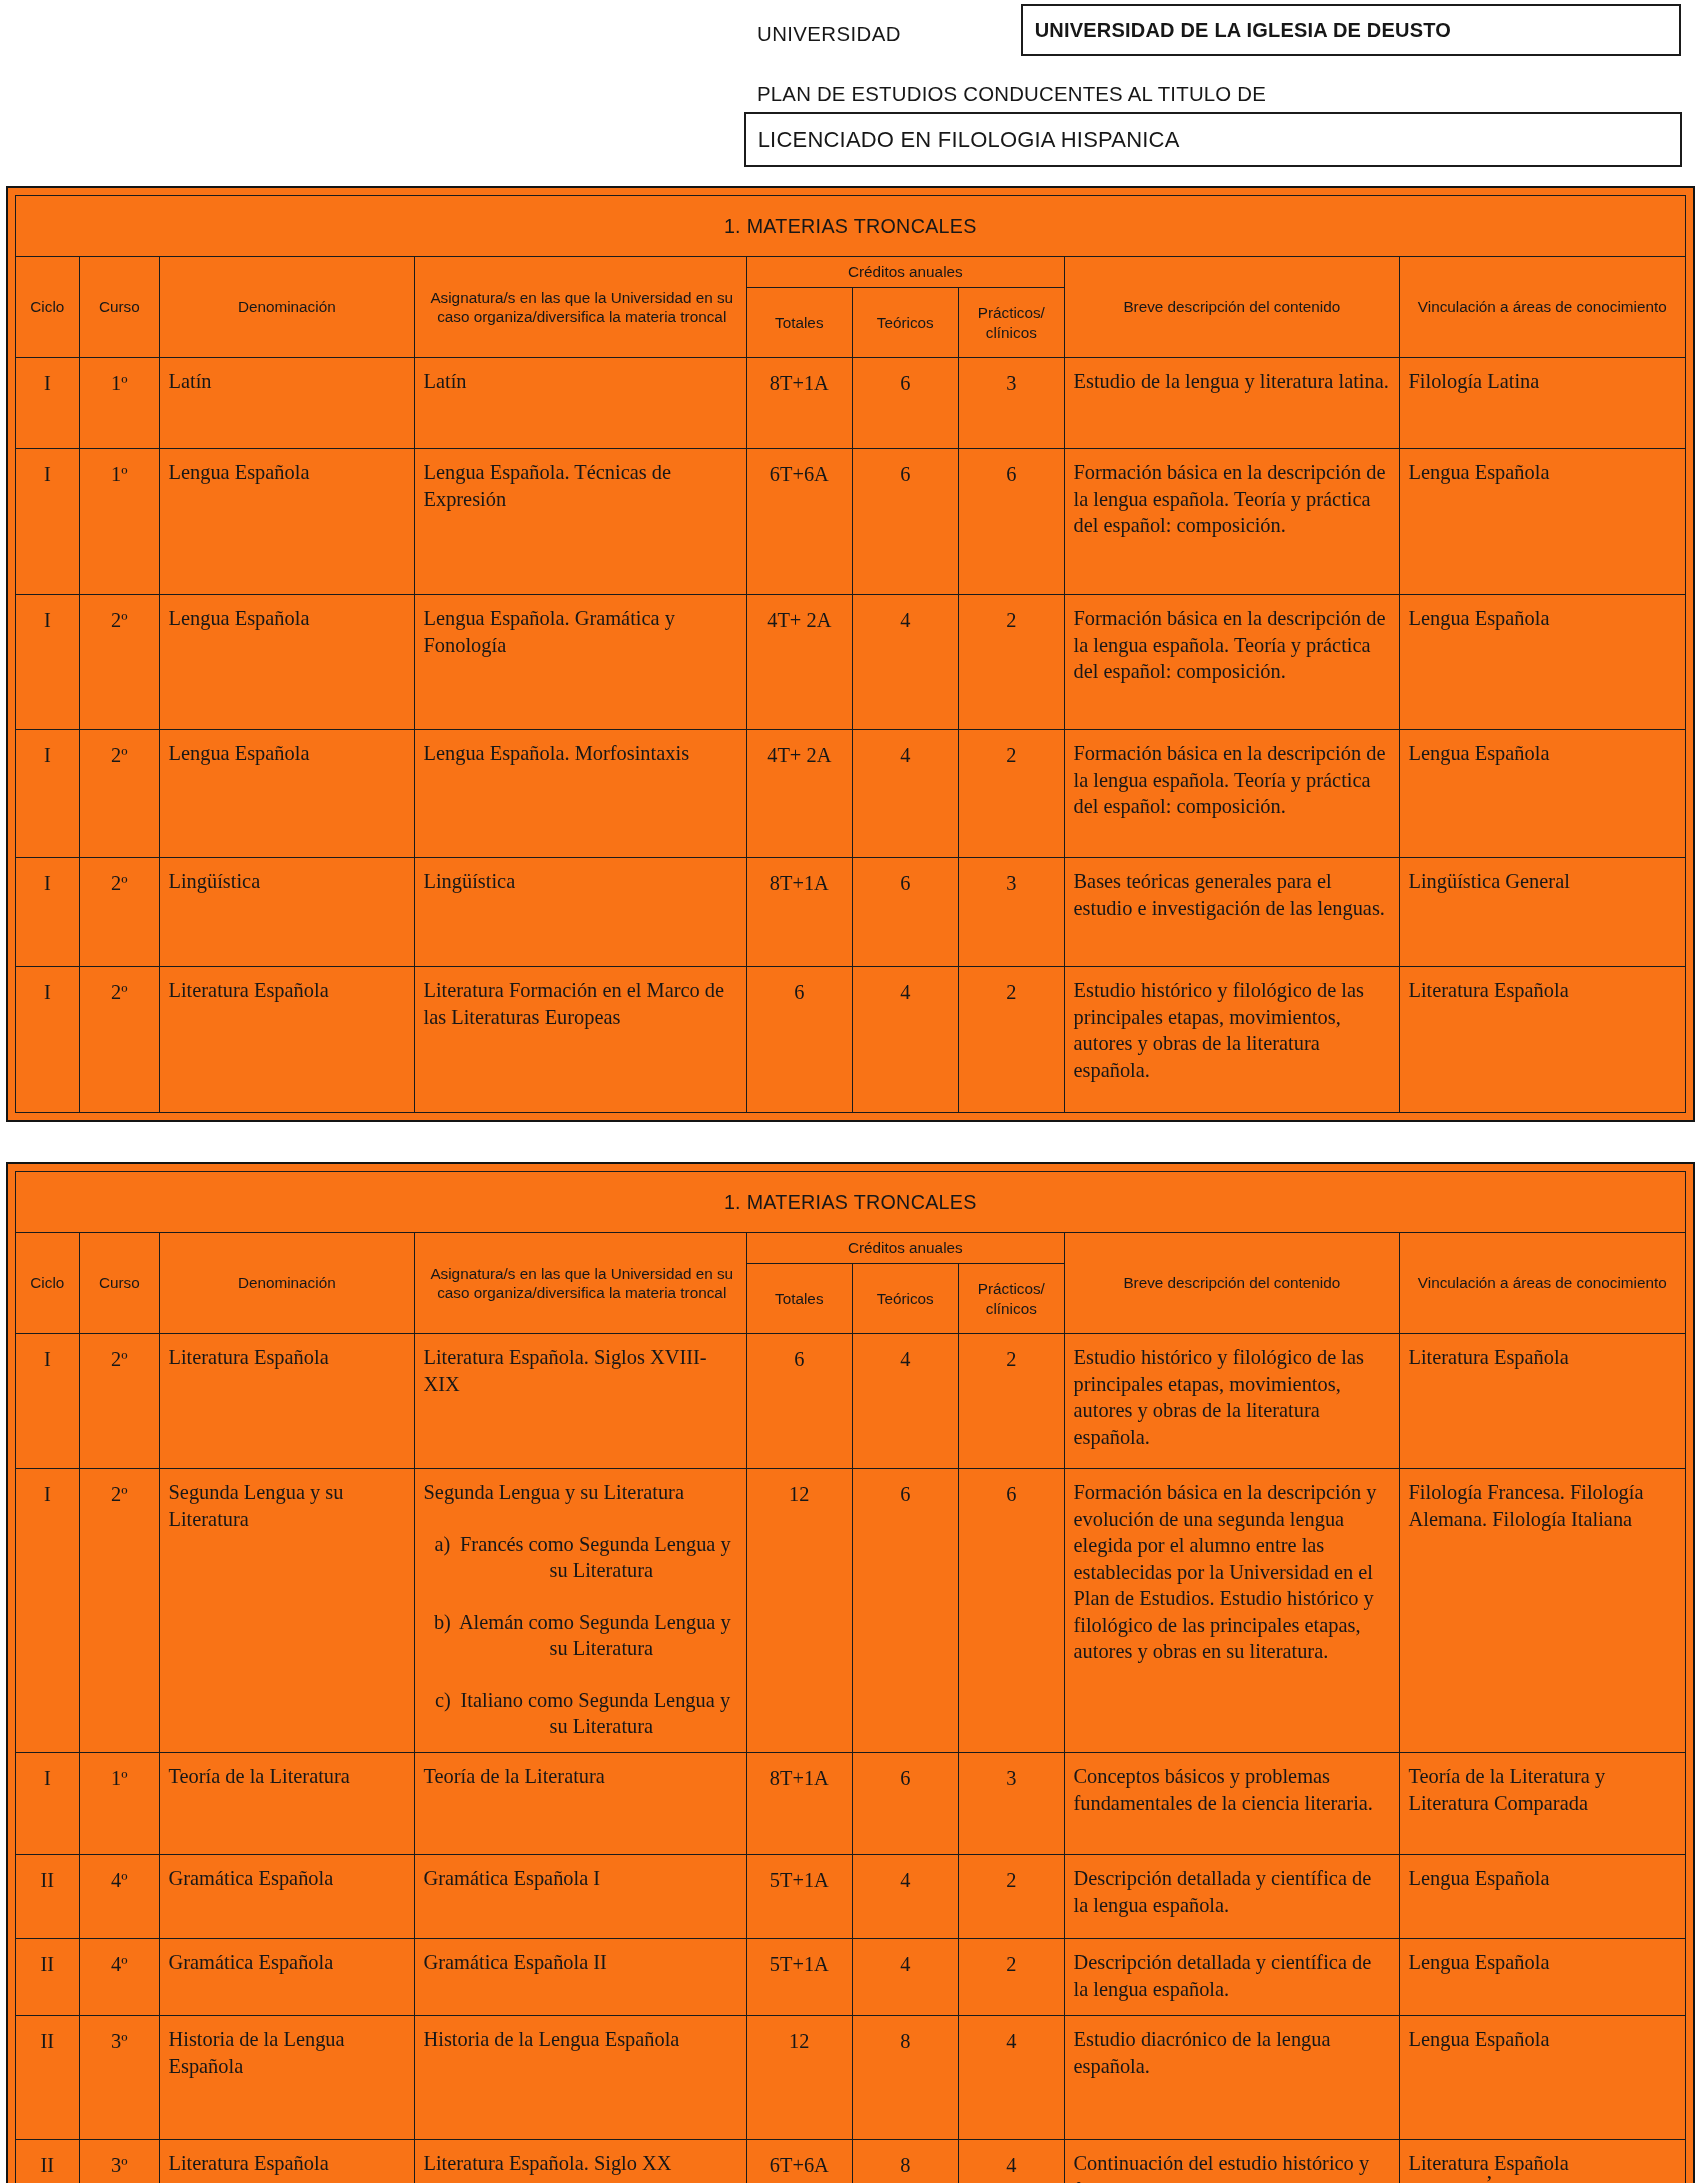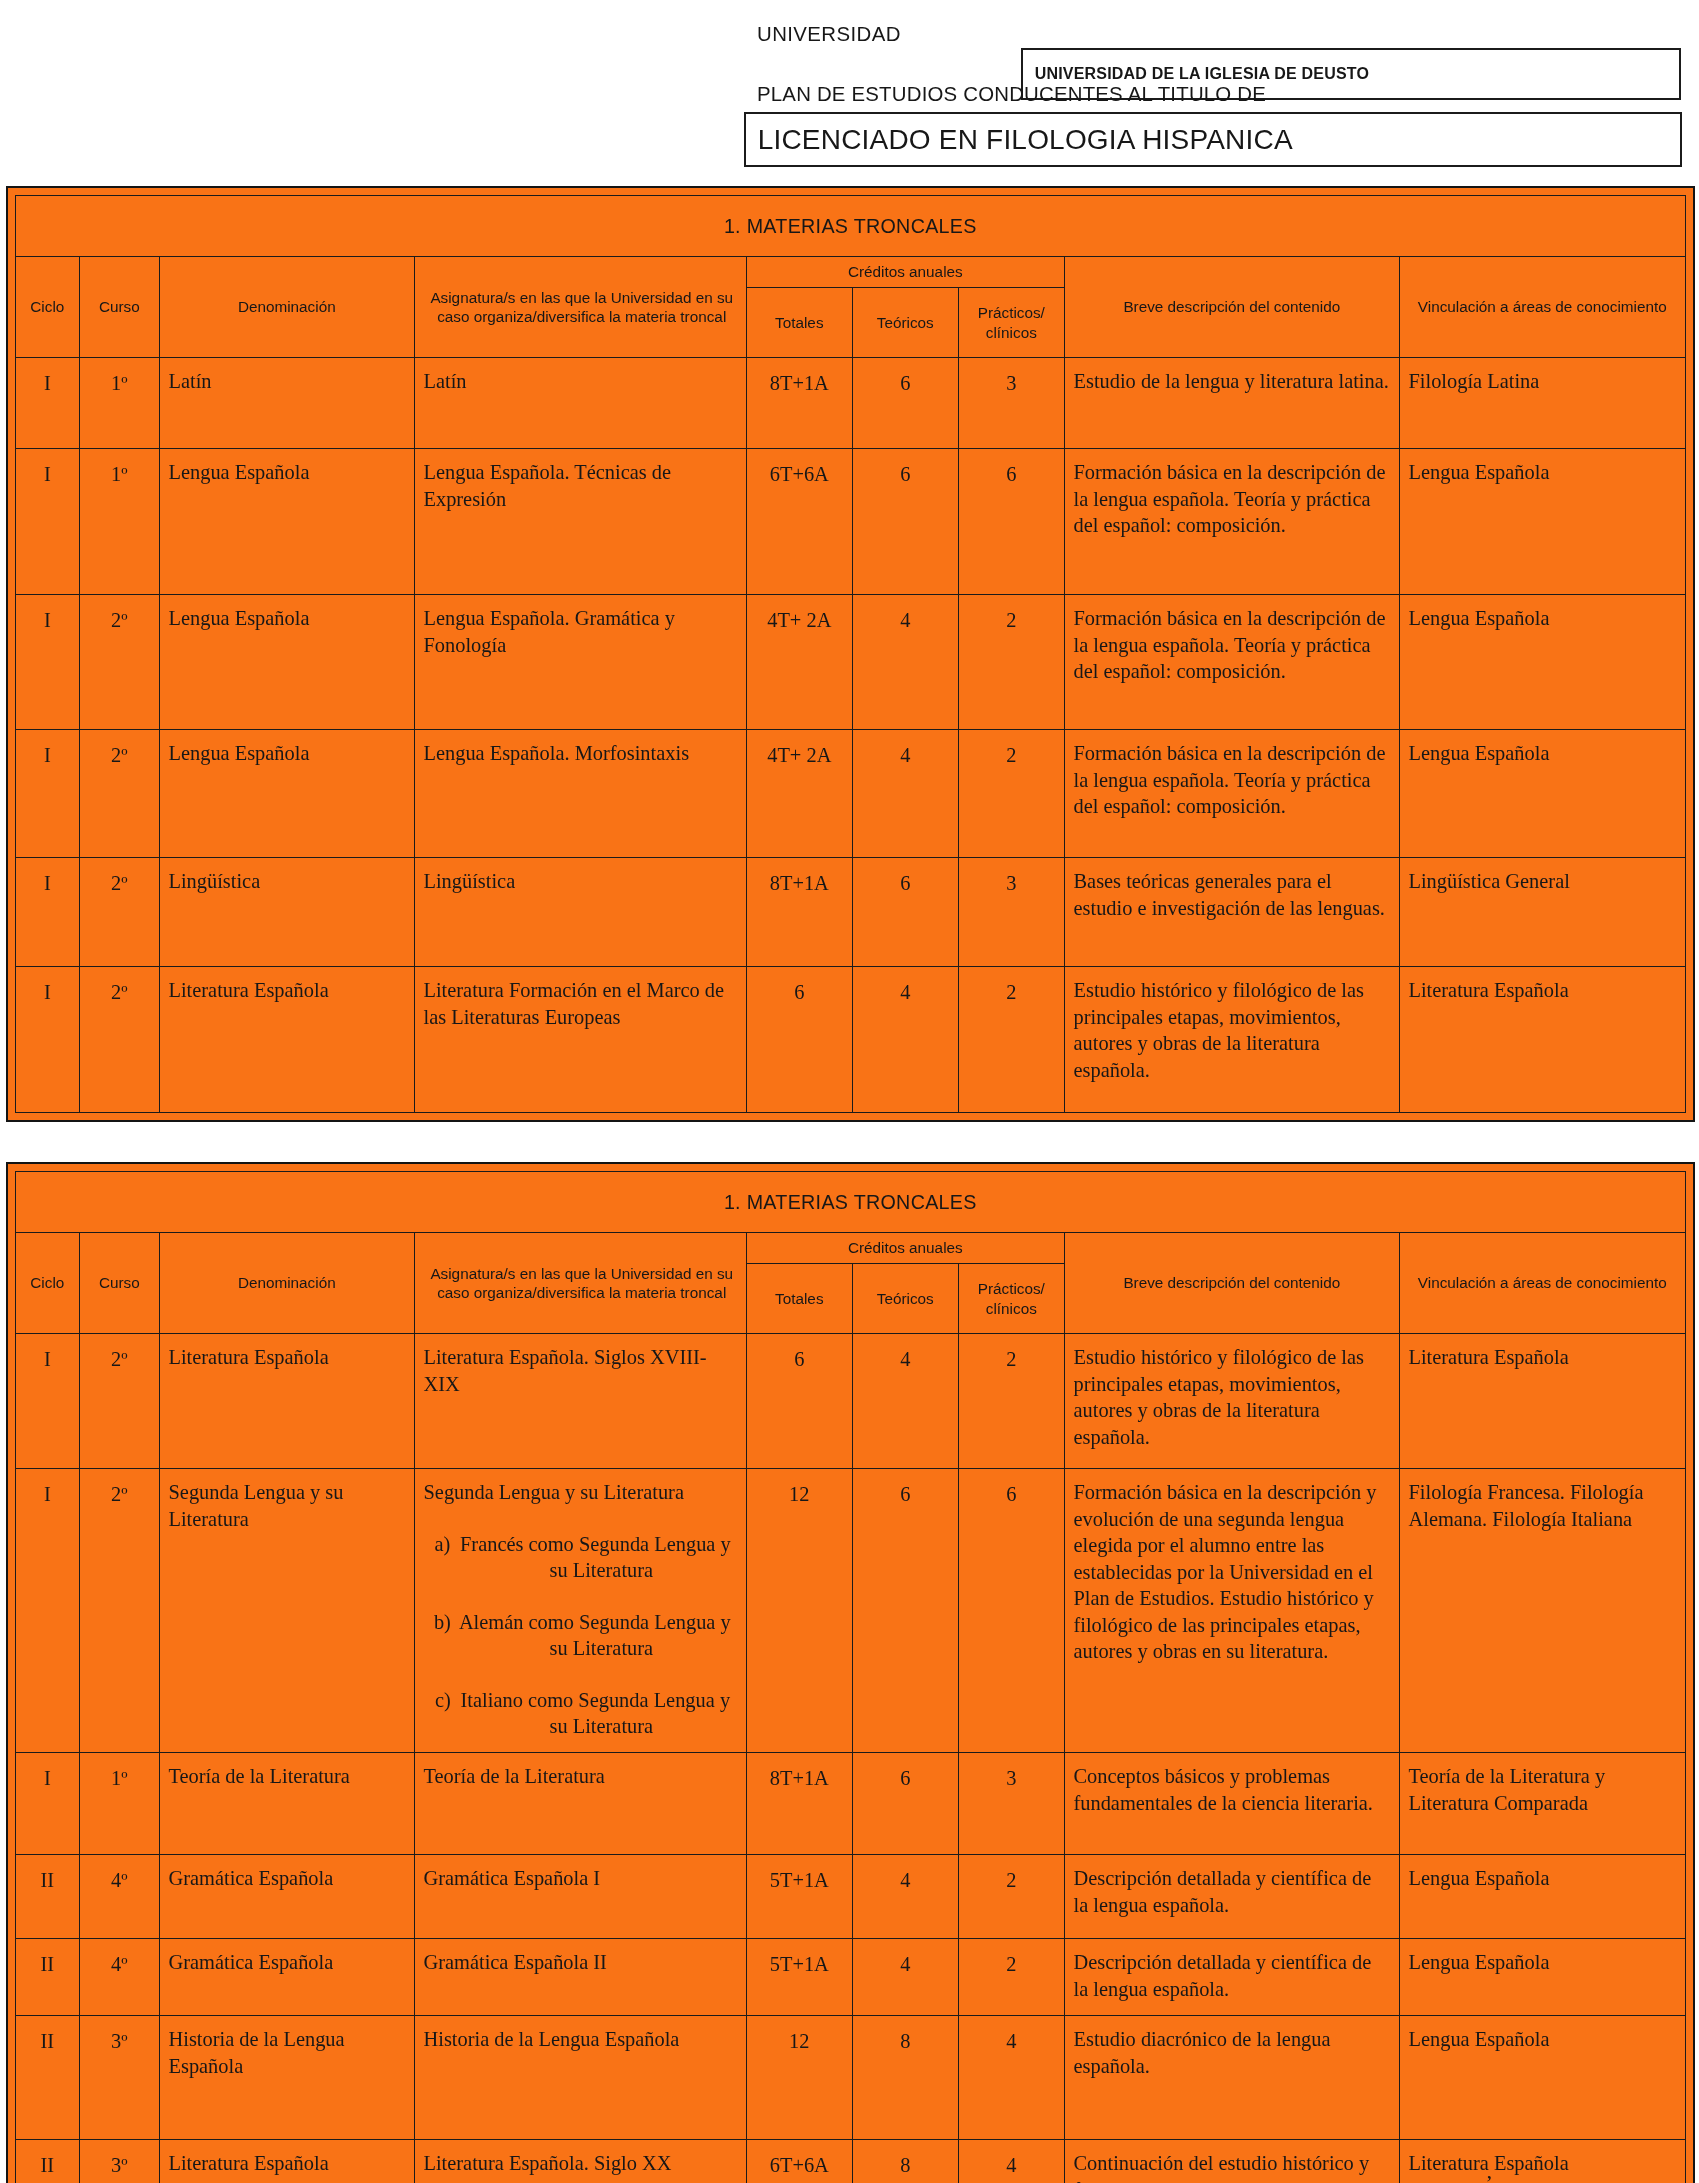--- a/index.html
+++ b/index.html
@@ -4,24 +4,24 @@
 <style>
   html,body{margin:0;padding:0;background:#ffffff;}
   body{width:1699px;font-family:"Liberation Sans",sans-serif;color:#171717;}
   .page{position:relative;width:1699px;min-height:2183px;background:#ffffff;}
 
   
   .doc-header{position:relative;height:186px;}
   .u-label{position:absolute;left:757px;top:23px;font-size:20.4px;letter-spacing:0.4px;}
   .box1{position:absolute;left:1021px;top:4.4px;width:660px;height:52px;border:2.2px solid #1b1b1b;
         display:flex;align-items:center;padding-left:11.7px;box-sizing:border-box;
-        font-weight:bold;font-size:16px;letter-spacing:0.2px;margin-top:44px;}
+        font-weight:bold;font-size:20px;letter-spacing:0.2px;}
   .plan-line{position:absolute;left:757px;top:83px;font-size:20.4px;letter-spacing:0.2px;}
   .box2{position:absolute;left:744px;top:112px;width:938px;height:55px;border:2.2px solid #1b1b1b;
-        display:flex;align-items:center;padding-left:11.7px;box-sizing:border-box;font-size:28px;letter-spacing:0.2px;}
+        display:flex;align-items:center;padding-left:11.7px;box-sizing:border-box;font-size:22px;letter-spacing:0.2px;}
 
   
   .table-block{margin-left:5.8px;width:1689px;border:2.2px solid #141414;padding:7px;
                box-sizing:border-box;background:#f97316;}
   .gap{height:40px;}
   table{border-collapse:collapse;width:100%;table-layout:fixed;}
   col.c-ciclo{width:64px;}  col.c-curso{width:80px;} col.c-denom{width:255px;}
   col.c-asig{width:332px;}  col.c-tot{width:106px;}   col.c-teo{width:106px;}
   col.c-prac{width:106px;}  col.c-desc{width:335px;}
   th,td{border:1.5px solid #1b1b1b;box-sizing:border-box;}

